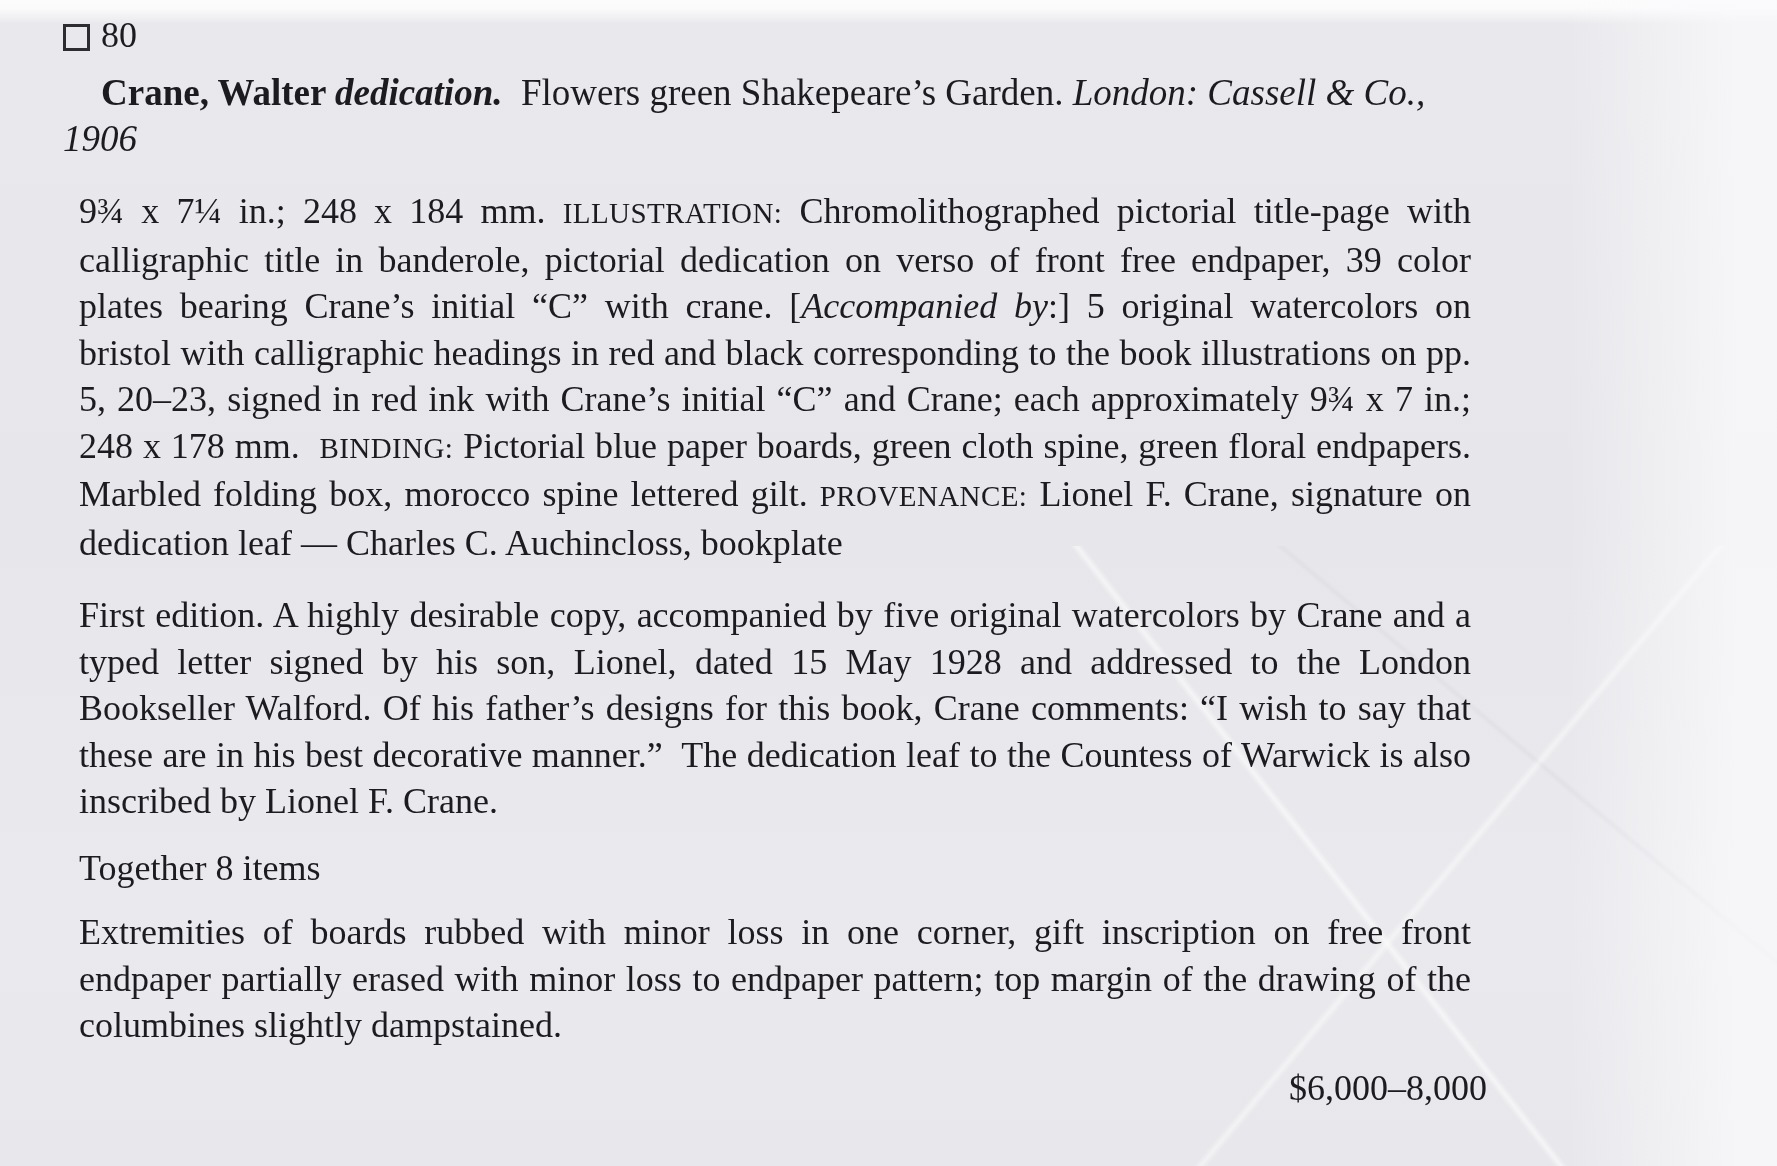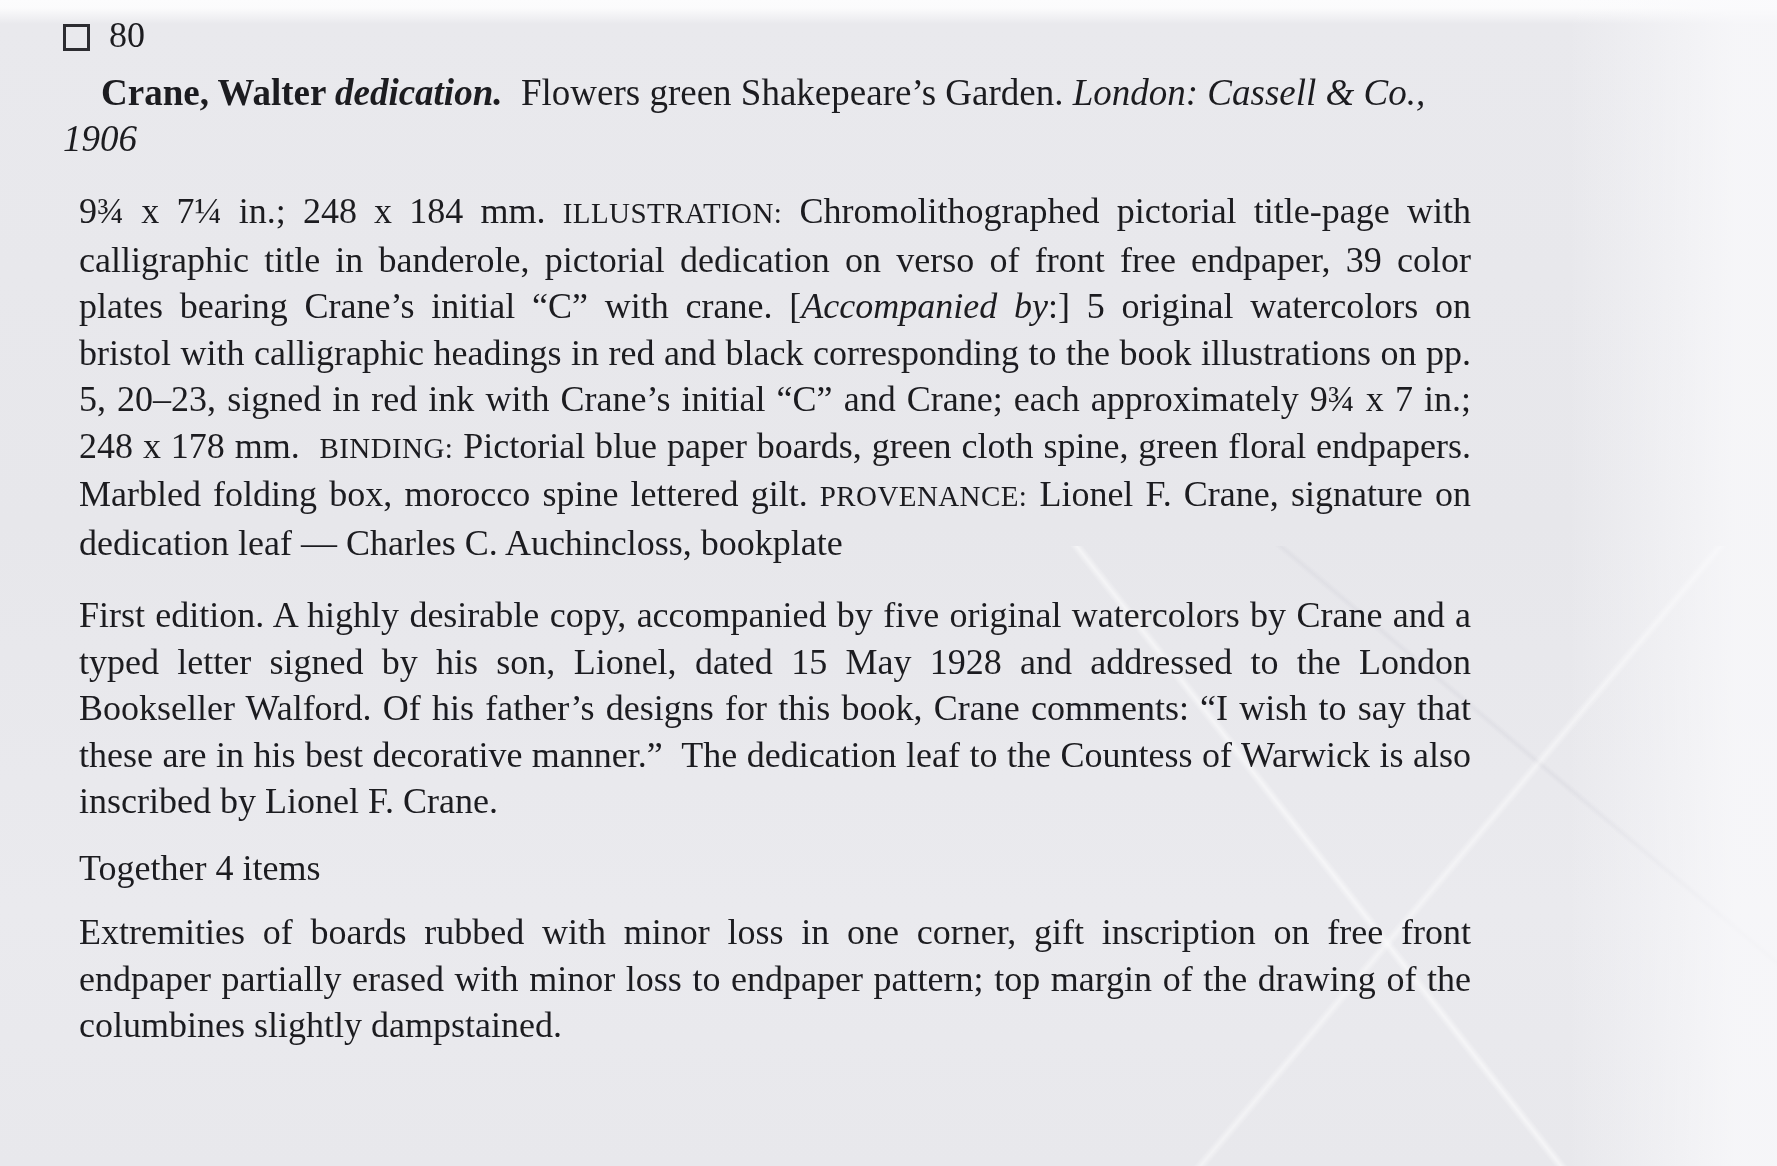--- a/index.html
+++ b/index.html
@@ -44,21 +44,21 @@
   }
   .content {
     position: absolute;
     left: 63px;
     top: 16px;
     width: 1424px;
   }
   .lot-line {
     display: flex;
     align-items: center;
-    gap: 19px;
+    gap: 11px;
     height: 42px;
   }
   .checkbox {
     width: 27px;
     height: 27px;
     box-sizing: border-box;
     border: 3px solid #2c2c31;
     background: transparent;
     display: inline-block;
   }
@@ -110,19 +110,20 @@
       <span class="checkbox"></span>
       <span class="lot-number">80</span>
     </div>
 
     <h1 class="heading"><span class="seg-bold">Crane, Walter </span><span class="seg-bold-italic">dedication.</span><span class="seg-roman">  Flowers green Shakepeare’s Garden. </span><span class="seg-italic">London: Cassell &amp; Co., 1906</span></h1>
 
     <p class="para justify p-desc"><span class="seg-roman">9¾ x 7¼ in.; 248 x 184 mm. </span><span class="seg-smallcaps">ILLUSTRATION:</span><span class="seg-roman"> Chromolithographed pictorial title-page with calligraphic title in banderole, pictorial dedication on verso of front free endpaper, 39 color plates bearing Crane’s initial “C” with crane. [</span><span class="seg-italic">Accompanied by</span><span class="seg-roman">:] 5 original watercolors on bristol with calligraphic headings in red and black corresponding to the book illustrations on pp. 5, 20–23, signed in red ink with Crane’s initial “C” and Crane; each approximately 9¾ x 7 in.; 248 x 178 mm.  </span><span class="seg-smallcaps">BINDING:</span><span class="seg-roman"> Pictorial blue paper boards, green cloth spine, green floral endpapers. Marbled folding box, morocco spine lettered gilt. </span><span class="seg-smallcaps">PROVENANCE:</span><span class="seg-roman"> Lionel F. Crane, signature on dedication leaf — Charles C. Auchincloss, bookplate</span></p>
 
     <p class="para justify p-note"><span class="seg-roman">First edition. A highly desirable copy, accompanied by five original watercolors by Crane and a typed letter signed by his son, Lionel, dated 15 May 1928 and addressed to the London Bookseller Walford. Of his father’s designs for this book, Crane comments: “I wish to say that these are in his best decorative manner.”  The dedication leaf to the Countess of Warwick is also inscribed by Lionel F. Crane.</span></p>
 
-    <p class="para p-together"><span class="seg-roman">Together 4 items</span></p>
+    <p class="para p-together"><span class="seg-roman">Together 8 items</span></p>
 
     <p class="para justify p-cond"><span class="seg-roman">Extremities of boards rubbed with minor loss in one corner, gift inscription on free front endpaper partially erased with minor loss to endpaper pattern; top margin of the drawing of the columbines slightly dampstained.</span></p>
 
+    <div class="estimate">$6,000–8,000</div>
 
   </div>
 </div>
 
 </body></html>

